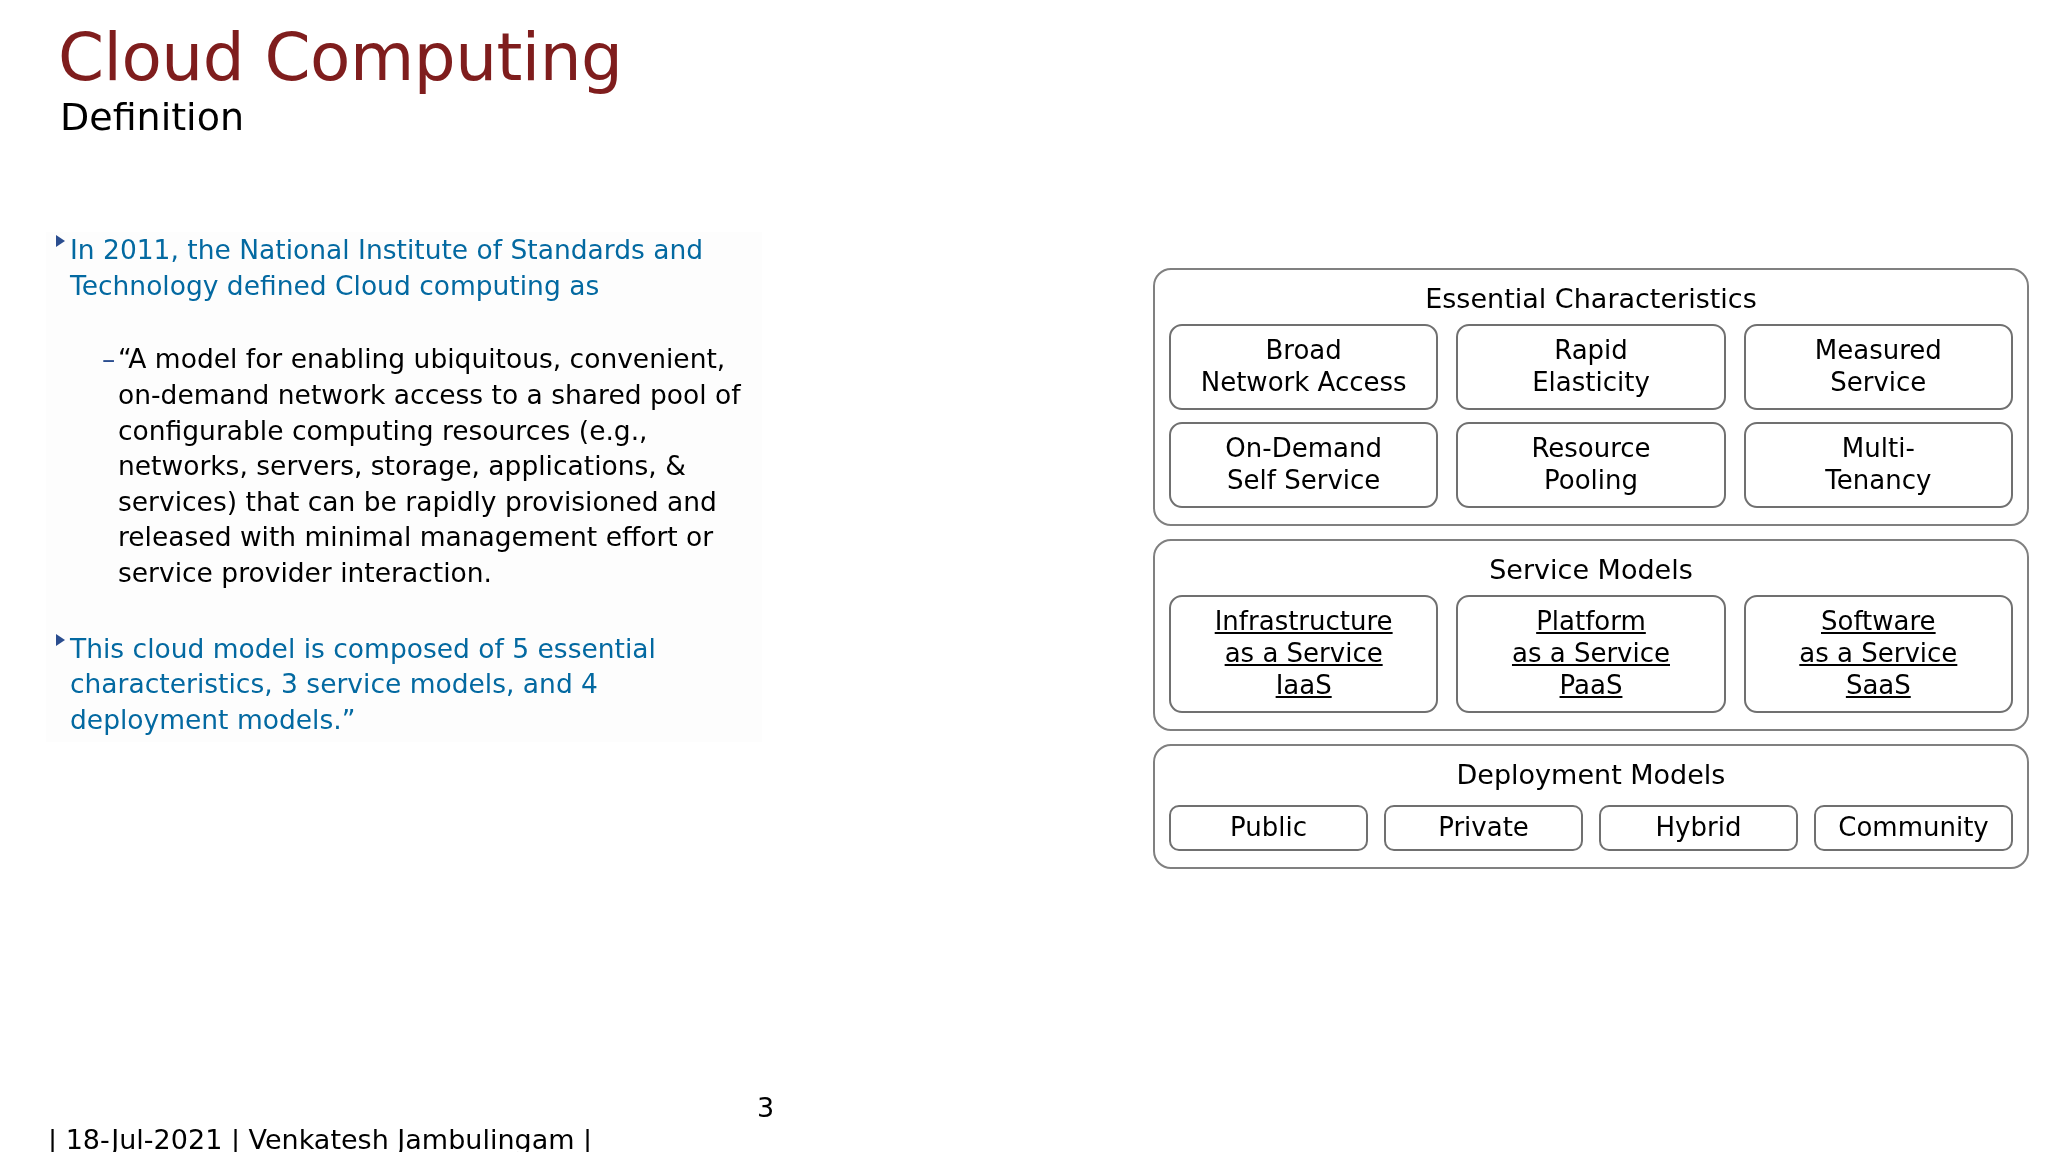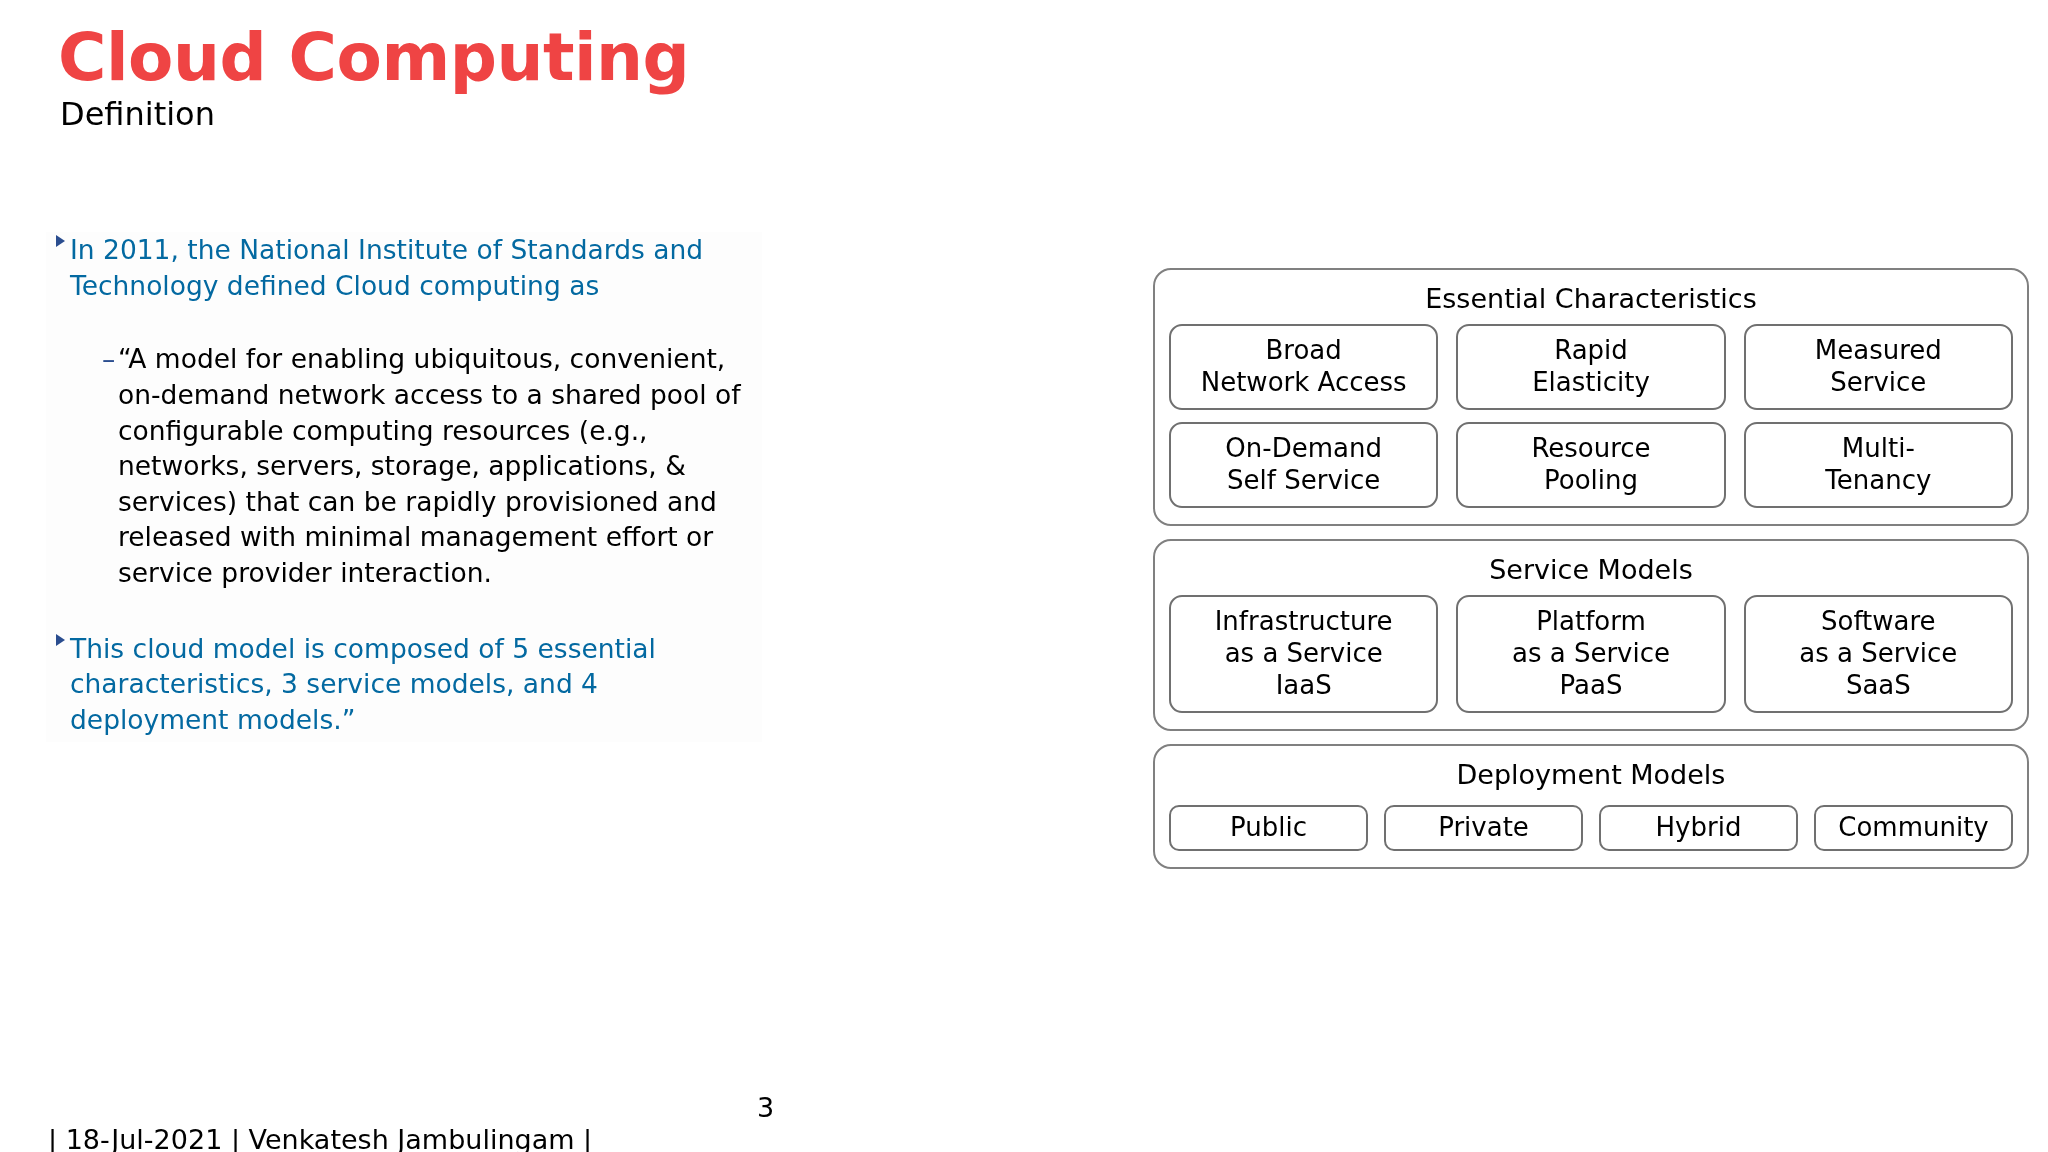--- a/index.html
+++ b/index.html
@@ -24,29 +24,29 @@
 
   
   .title-block {
     position: absolute;
     left: 58px;
     top: 24px;
     width: 1000px;
   }
   .slide-title {
     font-size: 66px;
-    font-weight: 700;
-    color: #ef4444;
+    font-weight: 400;
+    color: #7f1d1d;
     letter-spacing: -0.5px;
     line-height: 1.02;
     margin: 0;
     white-space: nowrap;
   }
   .slide-subtitle {
-    font-size: 32px;
+    font-size: 38px;
     font-weight: 400;
     color: #000000;
     line-height: 1.08;
     margin: 6px 0 0 2px;
     white-space: nowrap;
   }
 
   
   .body-area {
     position: absolute;
@@ -141,21 +141,21 @@
     justify-content: center;
     text-align: center;
     font-size: 26px;
     line-height: 1.23;
     color: #000000;
     padding: 9px 6px;
     min-height: 78px;
   }
   .box .line { display: block; white-space: nowrap; }
 
-  .panel-svc .box { min-height: 104px; }
+  .panel-svc .box { min-height: 104px; text-decoration: underline; }
 
   .deploy-row {
     display: flex;
     gap: 16px;
     margin-top: 6px;
     justify-content: space-between;
   }
   .deploy-row .box {
     min-height: 46px;
     padding: 5px 4px;

